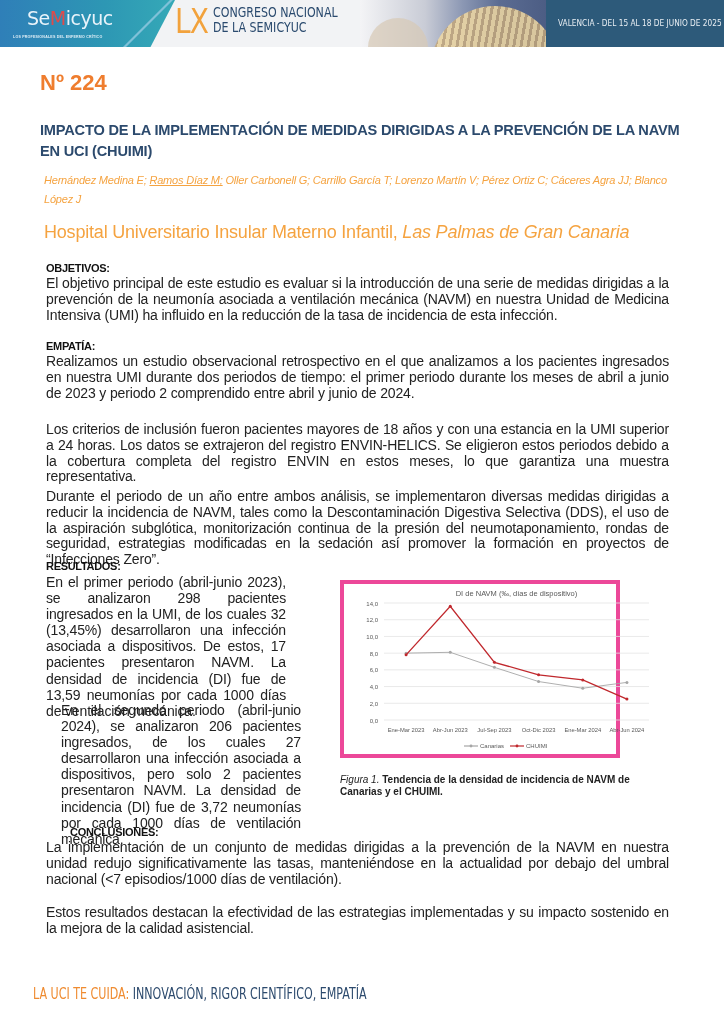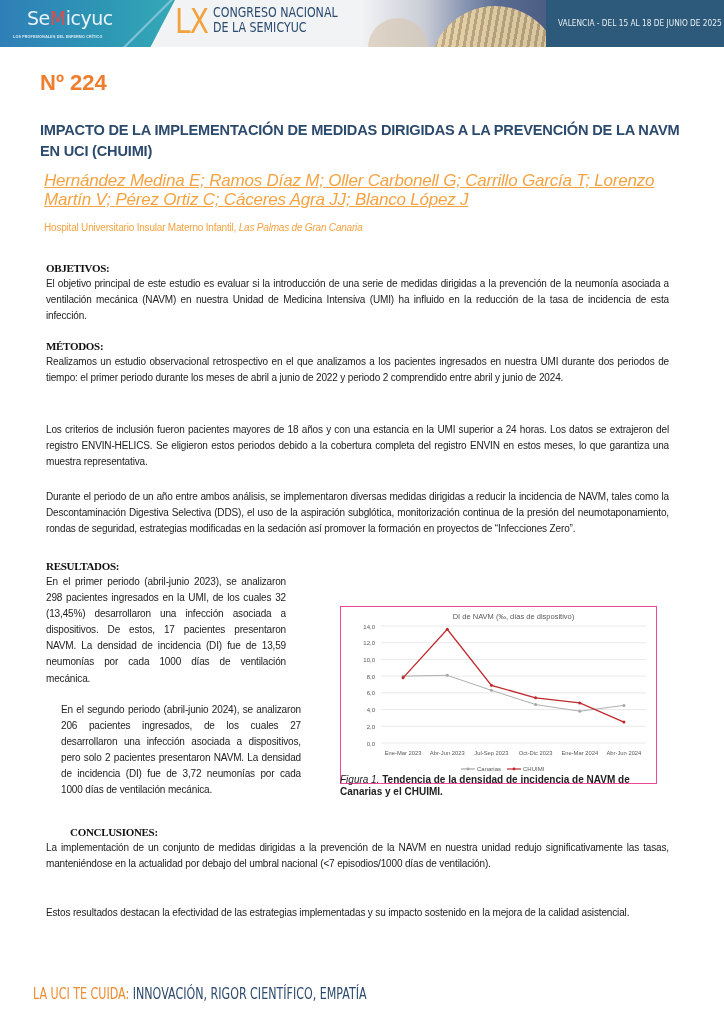--- a/index.html
+++ b/index.html
@@ -22,30 +22,30 @@
     background: linear-gradient(90deg, #f4f4f6 0%, #c9ccd6 35%, #8c98b4 55%, #5b6c92 75%, #4c5d84 100%); }
   .banner .photo .arc { position: absolute; left: 70px; top: 6px; width: 130px; height: 70px; border-radius: 65px 65px 0 0;
     background: repeating-linear-gradient(100deg, #f1d9a2 0 4px, #c2a67a 4px 7px); opacity: 0.85; }
   .banner .photo .arc2 { position: absolute; left: 8px; top: 18px; width: 60px; height: 40px; border-radius: 30px 30px 0 0; background: #d7c9b5; opacity: 0.7; }
   .banner .date-box { position: absolute; left: 546px; top: 0; width: 178px; height: 47px; background: #2d5a7a; }
   .date-text { position: absolute; left: 558px; top: 17px; font-family: "DejaVu Sans", sans-serif; font-size: 9.5px; color: #e8eef3; white-space: nowrap; transform: scaleX(0.78); transform-origin: left; }
 
   
   .num { position: absolute; left: 40px; top: 70px; font-size: 22px; font-weight: bold; color: #ef7d2e; }
   .title { position: absolute; left: 40px; top: 120px; width: 650px; font-size: 14.6px; font-weight: bold; color: #2c4a6d; line-height: 21px; letter-spacing: -0.2px; }
-  .authors { position: absolute; left: 44px; top: 171px; width: 650px; font-size: 17px; font-style: italic; color: #f5a340; line-height: 19px; letter-spacing: -0.2px; text-decoration: underline; }
+  .authors { position: absolute; left: 44px; top: 171px; width: 650px; font-size: 11px; font-style: italic; color: #f5a340; line-height: 19px; letter-spacing: -0.2px; }
   .authors u { text-decoration: underline; }
-  .hospital { position: absolute; left: 44px; top: 222px; font-size: 10px; color: #f5a340; letter-spacing: -0.2px; }
+  .hospital { position: absolute; left: 44px; top: 222px; font-size: 18px; color: #f5a340; letter-spacing: -0.2px; }
   .hospital i { font-style: italic; }
 
-  .sec-h { position: absolute; font-size: 11px; font-weight: bold; color: #111; letter-spacing: -0.3px; font-family: Liberation Serif, serif; }
-  .para { position: absolute; font-size: 10px; line-height: 15.8px; color: #222; text-align: justify; letter-spacing: -0.15px; }
+  .sec-h { position: absolute; font-size: 11px; font-weight: bold; color: #111; letter-spacing: -0.3px; }
+  .para { position: absolute; font-size: 14px; line-height: 15.8px; color: #222; text-align: justify; letter-spacing: -0.15px; }
 
   
-  .chart-box { position: absolute; left: 340px; top: 580px; width: 317px; height: 178px; border: 1px solid #ec4899; background: #fff; margin-top: 26px; }
+  .chart-box { position: absolute; left: 340px; top: 580px; width: 280px; height: 178px; border: 4px solid #ec4899; background: #fff; }
   .chart-box svg { position: absolute; left: 0; top: 0; }
   .caption { position: absolute; left: 340px; top: 774px; width: 325px; font-size: 10px; line-height: 12px; font-weight: bold; color: #222; }
   .caption i { font-weight: normal; font-style: italic; }
 
   .footer { position: absolute; left: 33px; top: 985px; font-family: "DejaVu Sans", sans-serif; font-size: 15px; white-space: nowrap; transform: scaleX(0.74); transform-origin: left; letter-spacing: 0px; }
   .footer .f1 { color: #ef8b30; }
   .footer .f2 { color: #2c4a6d; }
 </style>
 </head>
 <body>
@@ -69,22 +69,22 @@
 </div>
 
 <div class="num">Nº 224</div>
 <div class="title">IMPACTO DE LA IMPLEMENTACIÓN DE MEDIDAS DIRIGIDAS A LA PREVENCIÓN DE LA NAVM EN UCI (CHUIMI)</div>
 <div class="authors"><span>Hernández Medina E; </span><u>Ramos Díaz M;</u><span> Oller Carbonell G; Carrillo García T; Lorenzo Martín V; Pérez Ortiz C; Cáceres Agra JJ; Blanco López J</span></div>
 <div class="hospital"><span>Hospital Universitario Insular Materno Infantil,</span><i> Las Palmas de Gran Canaria</i></div>
 
 <div class="sec-h" style="left:46px; top:262px;">OBJETIVOS:</div>
 <div class="para" style="left:46px; top:276px; width:623px;">El objetivo principal de este estudio es evaluar si la introducción de una serie de medidas dirigidas a la prevención de la neumonía asociada a ventilación mecánica (NAVM) en nuestra Unidad de Medicina Intensiva (UMI) ha influido en la reducción de la tasa de incidencia de esta infección.</div>
 
-<div class="sec-h" style="left:46px; top:340px;">MÉTODOS:</div>
-<div class="para" style="left:46px; top:354px; width:623px;">Realizamos un estudio observacional retrospectivo en el que analizamos a los pacientes ingresados en nuestra UMI durante dos periodos de tiempo:  el primer periodo durante los meses de abril a junio de 2022 y periodo 2 comprendido entre abril y junio de 2024.</div>
+<div class="sec-h" style="left:46px; top:340px;">EMPATÍA:</div>
+<div class="para" style="left:46px; top:354px; width:623px;">Realizamos un estudio observacional retrospectivo en el que analizamos a los pacientes ingresados en nuestra UMI durante dos periodos de tiempo:  el primer periodo durante los meses de abril a junio de 2023 y periodo 2 comprendido entre abril y junio de 2024.</div>
 <div class="para" style="left:46px; top:422px; width:623px;">Los criterios de inclusión fueron pacientes mayores de 18 años y con una estancia en la UMI superior a 24 horas. Los datos se extrajeron del registro ENVIN-HELICS. Se eligieron estos periodos debido a la cobertura completa del registro ENVIN en estos meses, lo que garantiza una muestra representativa.</div>
 <div class="para" style="left:46px; top:489px; width:623px;">Durante el periodo de un año entre ambos análisis, se implementaron diversas medidas dirigidas a reducir la incidencia de NAVM, tales como la Descontaminación Digestiva Selectiva (DDS), el uso de la aspiración subglótica, monitorización continua de la presión del neumotaponamiento, rondas de seguridad, estrategias modificadas en la sedación así promover la formación en proyectos de “Infecciones Zero”.</div>
 
 <div class="sec-h" style="left:46px; top:560px;">RESULTADOS:</div>
 <div class="para" style="left:46px; top:574px; width:240px; line-height:16.1px;">En el primer periodo (abril-junio 2023), se analizaron 298 pacientes ingresados en la UMI, de los cuales 32 (13,45%) desarrollaron una infección asociada a dispositivos. De estos, 17 pacientes presentaron NAVM. La densidad de incidencia (DI) fue de 13,59 neumonías por cada 1000 días de ventilación mecánica.</div>
 <div class="para" style="left:61px; top:702px; width:240px; line-height:16.1px;">En el segundo periodo (abril-junio 2024), se analizaron 206 pacientes ingresados, de los cuales 27 desarrollaron una infección asociada a dispositivos, pero solo 2 pacientes presentaron NAVM. La densidad de incidencia (DI) fue de 3,72 neumonías por cada 1000 días de ventilación mecánica.</div>
 
 <div class="chart-box">
   <svg id="chart-svg" width="317" height="178">
       <text x="172.5" y="12" text-anchor="middle" font-size="7.5" fill="#595959" font-family="&quot;Liberation Sans&quot;, sans-serif">DI de NAVM (‰, días de dispositivo)</text>

